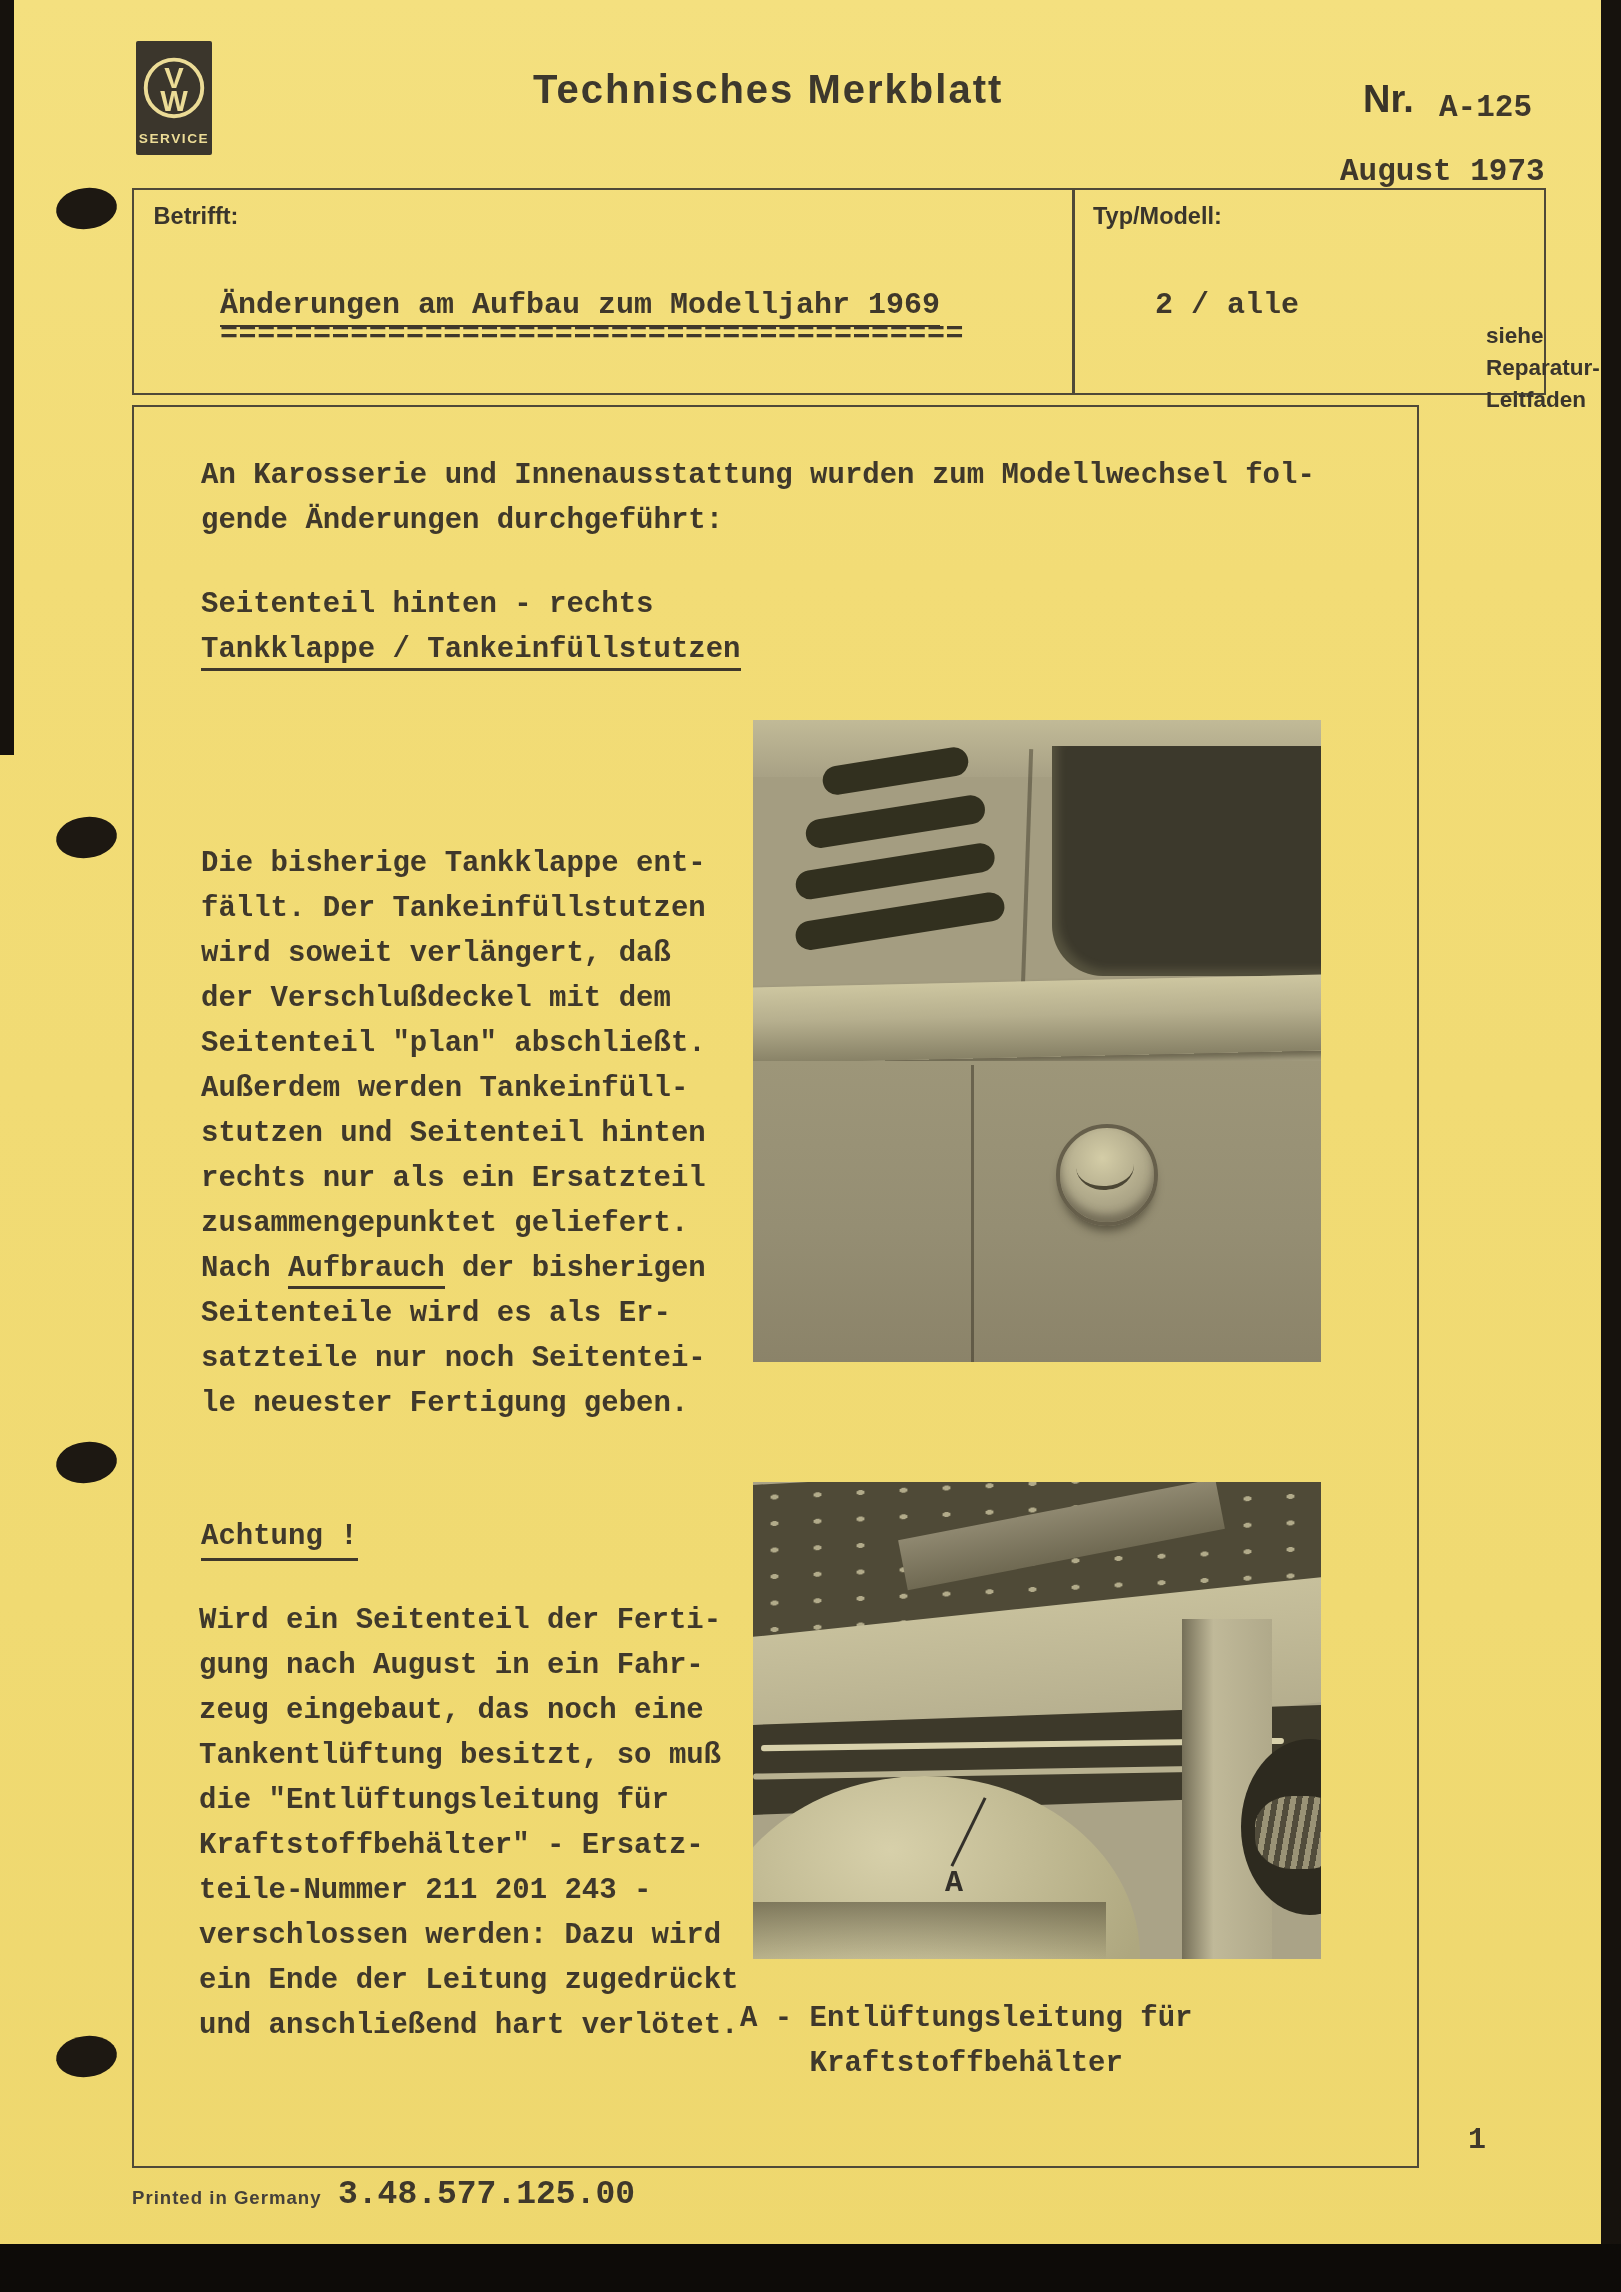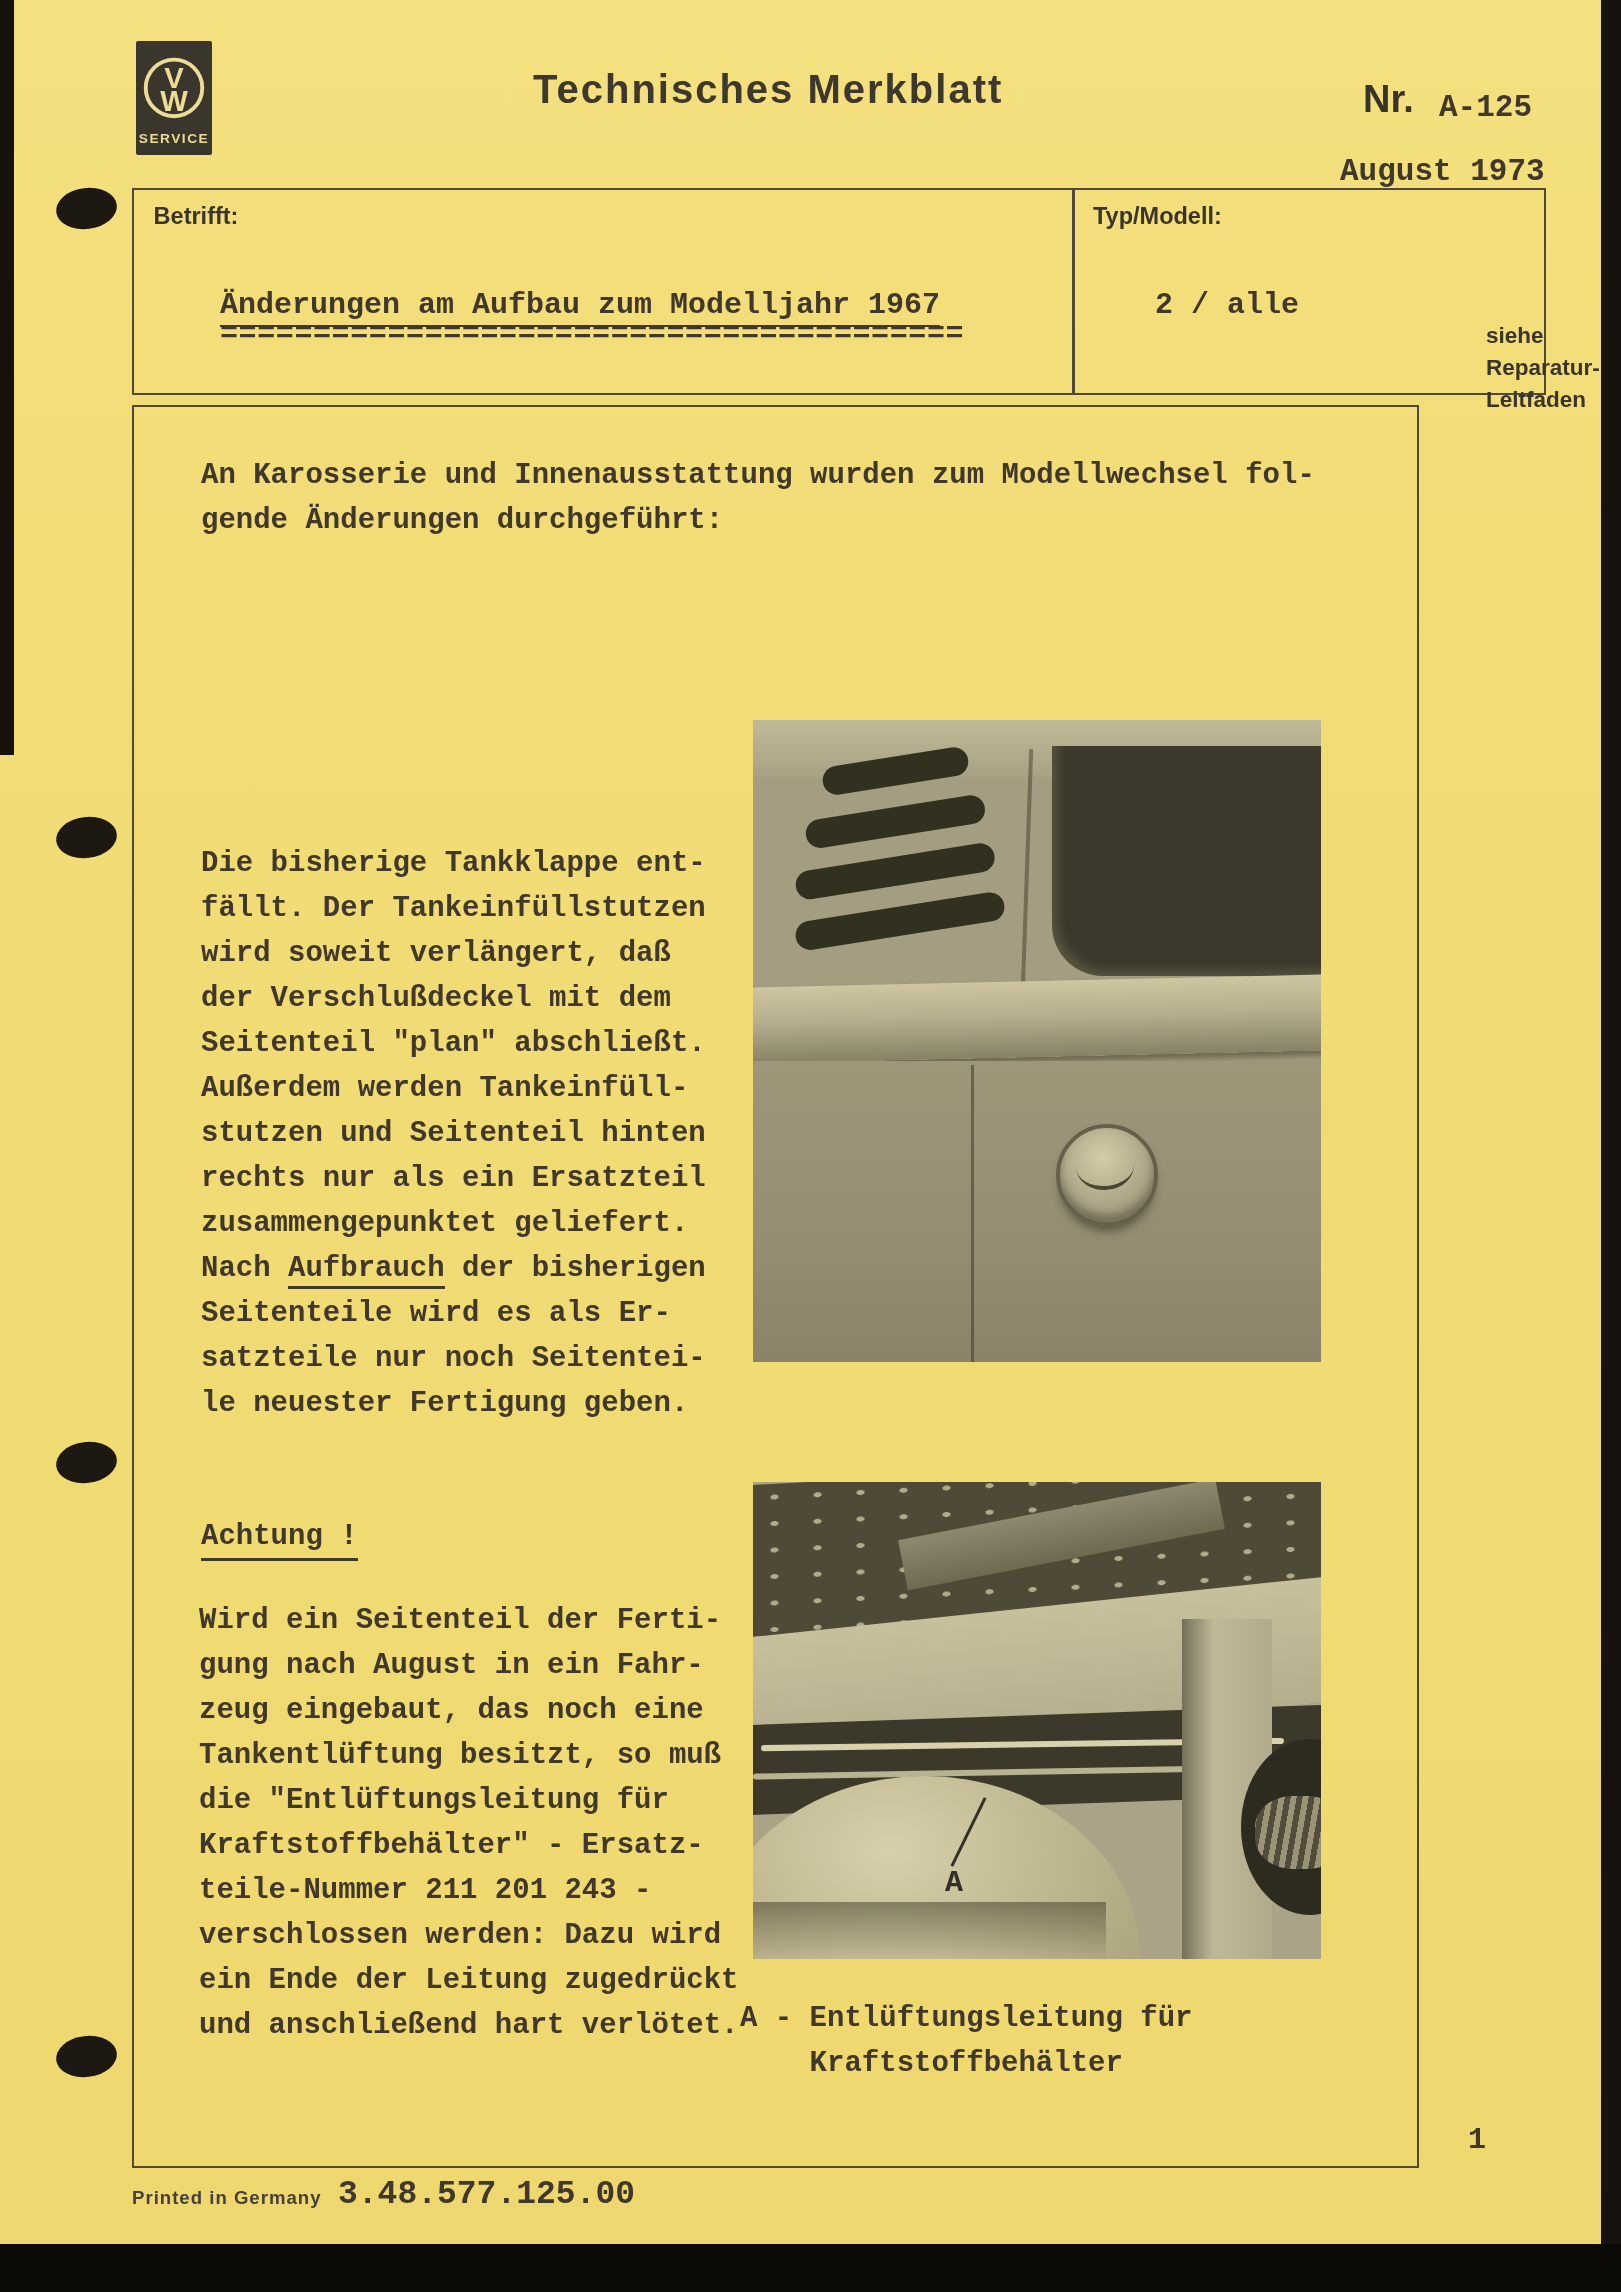--- a/index.html
+++ b/index.html
@@ -137,37 +137,39 @@
   <div class="abs doc-title sans">Technisches Merkblatt</div>
   <div class="abs nr-label sans">Nr.</div>
   <div class="abs nr-value mono">A-125</div>
   <div class="abs doc-date mono">August 1973</div>
 
   <div class="abs info-box">
     <div class="info-divider"></div>
     <div class="cell-label sans" style="left:19.6px;">Betrifft:</div>
     <div class="cell-label sans" style="left:959px;">Typ/Modell:</div>
     <div class="subject mono">
-      <span class="subject-text">Änderungen am Aufbau zum Modelljahr 1967</span>
+      <span class="subject-text">Änderungen am Aufbau zum Modelljahr 1969</span>
     </div>
     <div class="subject-rule mono">========================================</div>
     <div class="typ-value mono">2 / alle</div>
   </div>
 
   <div class="abs side-note sans">
     <div>siehe</div>
     <div>Reparatur-</div>
     <div>Leitfaden</div>
   </div>
 
   <div class="abs body-box"></div>
 
   <div class="abs intro tw pre mono">An Karosserie und Innenausstattung wurden zum Modellwechsel fol-
 gende Änderungen durchgeführt:</div>
 
+  <div class="abs heading1 tw pre mono"><span>Seitenteil hinten - rechts</span>
+<span class="u2">Tankklappe / Tankeinfüllstutzen</span></div>
 
   <div class="abs para1 tw pre mono"><span>Die bisherige Tankklappe ent-
 fällt. Der Tankeinfüllstutzen
 wird soweit verlängert, daß
 der Verschlußdeckel mit dem
 Seitenteil "plan" abschließt.
 Außerdem werden Tankeinfüll-
 stutzen und Seitenteil hinten
 rechts nur als ein Ersatzteil
 zusammengepunktet geliefert.

